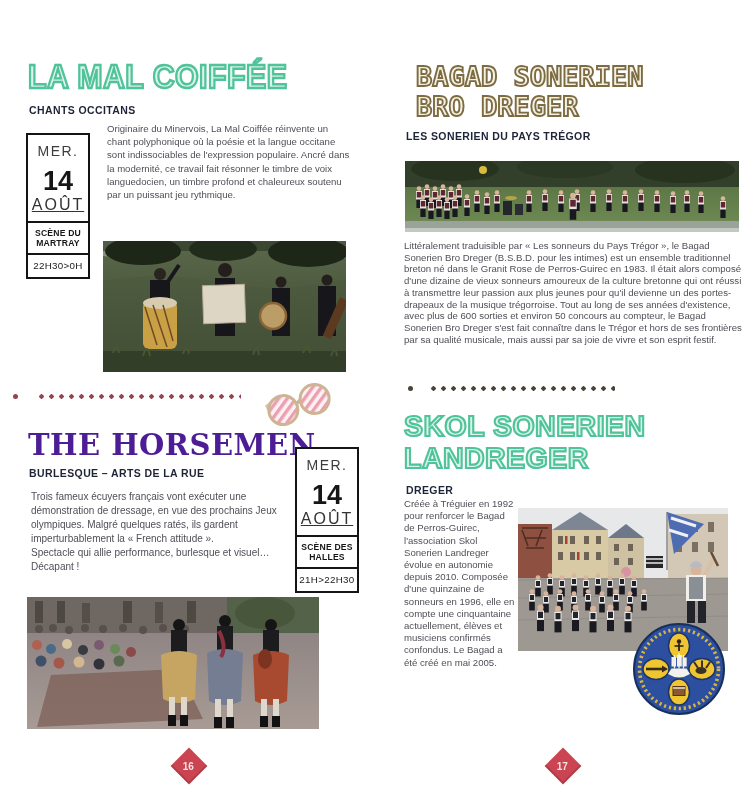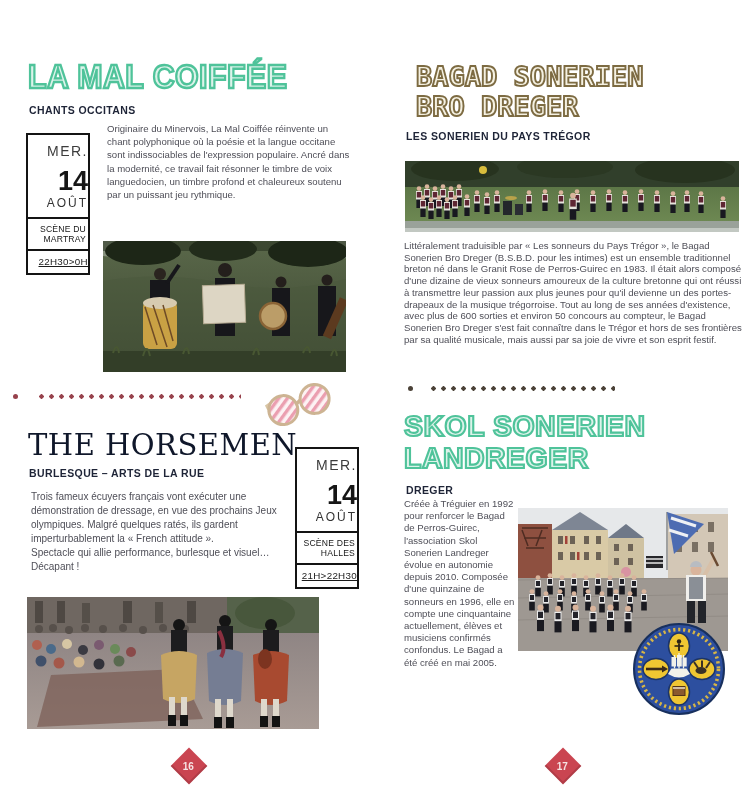--- a/index.html
+++ b/index.html
@@ -24,41 +24,41 @@
     letter-spacing:.5px;
     transform:scaleX(.95);transform-origin:left top;
   }
   .title-olive{
     font-family:"DejaVu Sans Mono",monospace;font-weight:700;color:#7d6b42;
     -webkit-text-fill-color:#f5f1e2;
     -webkit-text-stroke:1.9px #7d6b42;
     letter-spacing:0;
   }
   .title-brown{
-    font-family:"DejaVu Serif",serif;font-weight:400;color:#0f172a;
+    font-family:"DejaVu Serif",serif;font-weight:700;color:#4c1d95;
     letter-spacing:.5px;white-space:nowrap;
   }
   .subtitle{
     font-size:10.5px;font-weight:700;color:#1e2437;letter-spacing:.4px;white-space:nowrap;
   }
   .body-text{
     font-size:9.6px;color:#4f4f58;white-space:pre-line;
   }
 
   
   .datebox{
     box-sizing:border-box;width:64px;border:2px solid #141414;background:#fff;
-    text-align:right;color:#1b1b1b;
+    text-align:center;color:#1b1b1b;
   }
   .db-day{font-size:14px;color:#3c3c3c;letter-spacing:1.5px;margin-top:8px;}
   .db-date{font-size:27px;font-weight:800;color:#161616;line-height:28px;margin-top:8px;}
-  .db-month{font-size:12px;color:#333;letter-spacing:2px;margin:1px 0 7px 0;}
+  .db-month{font-size:16px;color:#333;letter-spacing:2px;margin:1px 0 7px 0;text-decoration:underline;}
   .db-div{border-top:2px solid #141414;}
-  .db-venue{font-size:8.6px;font-weight:400;color:#161616;line-height:10px;padding:5px 2px;letter-spacing:.2px;}
-  .db-time{font-size:9.8px;color:#1b1b1b;padding:5px 0 6px 0;letter-spacing:.3px;text-decoration:underline;}
+  .db-venue{font-size:8.6px;font-weight:700;color:#161616;line-height:10px;padding:5px 2px;letter-spacing:.2px;}
+  .db-time{font-size:9.8px;color:#1b1b1b;padding:5px 0 6px 0;letter-spacing:.3px;}
 
   
   .dot-single{width:5px;height:5px;border-radius:50%;}
   .dot-row{height:5px;background-repeat:repeat-x;background-size:10px 5px;}
   .dots-red .dot-single,.dot-single.red{background:#97424c;}
   .dot-row.red{background-image:radial-gradient(circle at 2.5px 2.5px,#97424c 2px,rgba(0,0,0,0) 2.4px);}
   .dot-single.brown{background:#4b4238;}
   .dot-row.brown{background-image:radial-gradient(circle at 2.5px 2.5px,#4b4238 2px,rgba(0,0,0,0) 2.4px);}
 
   

